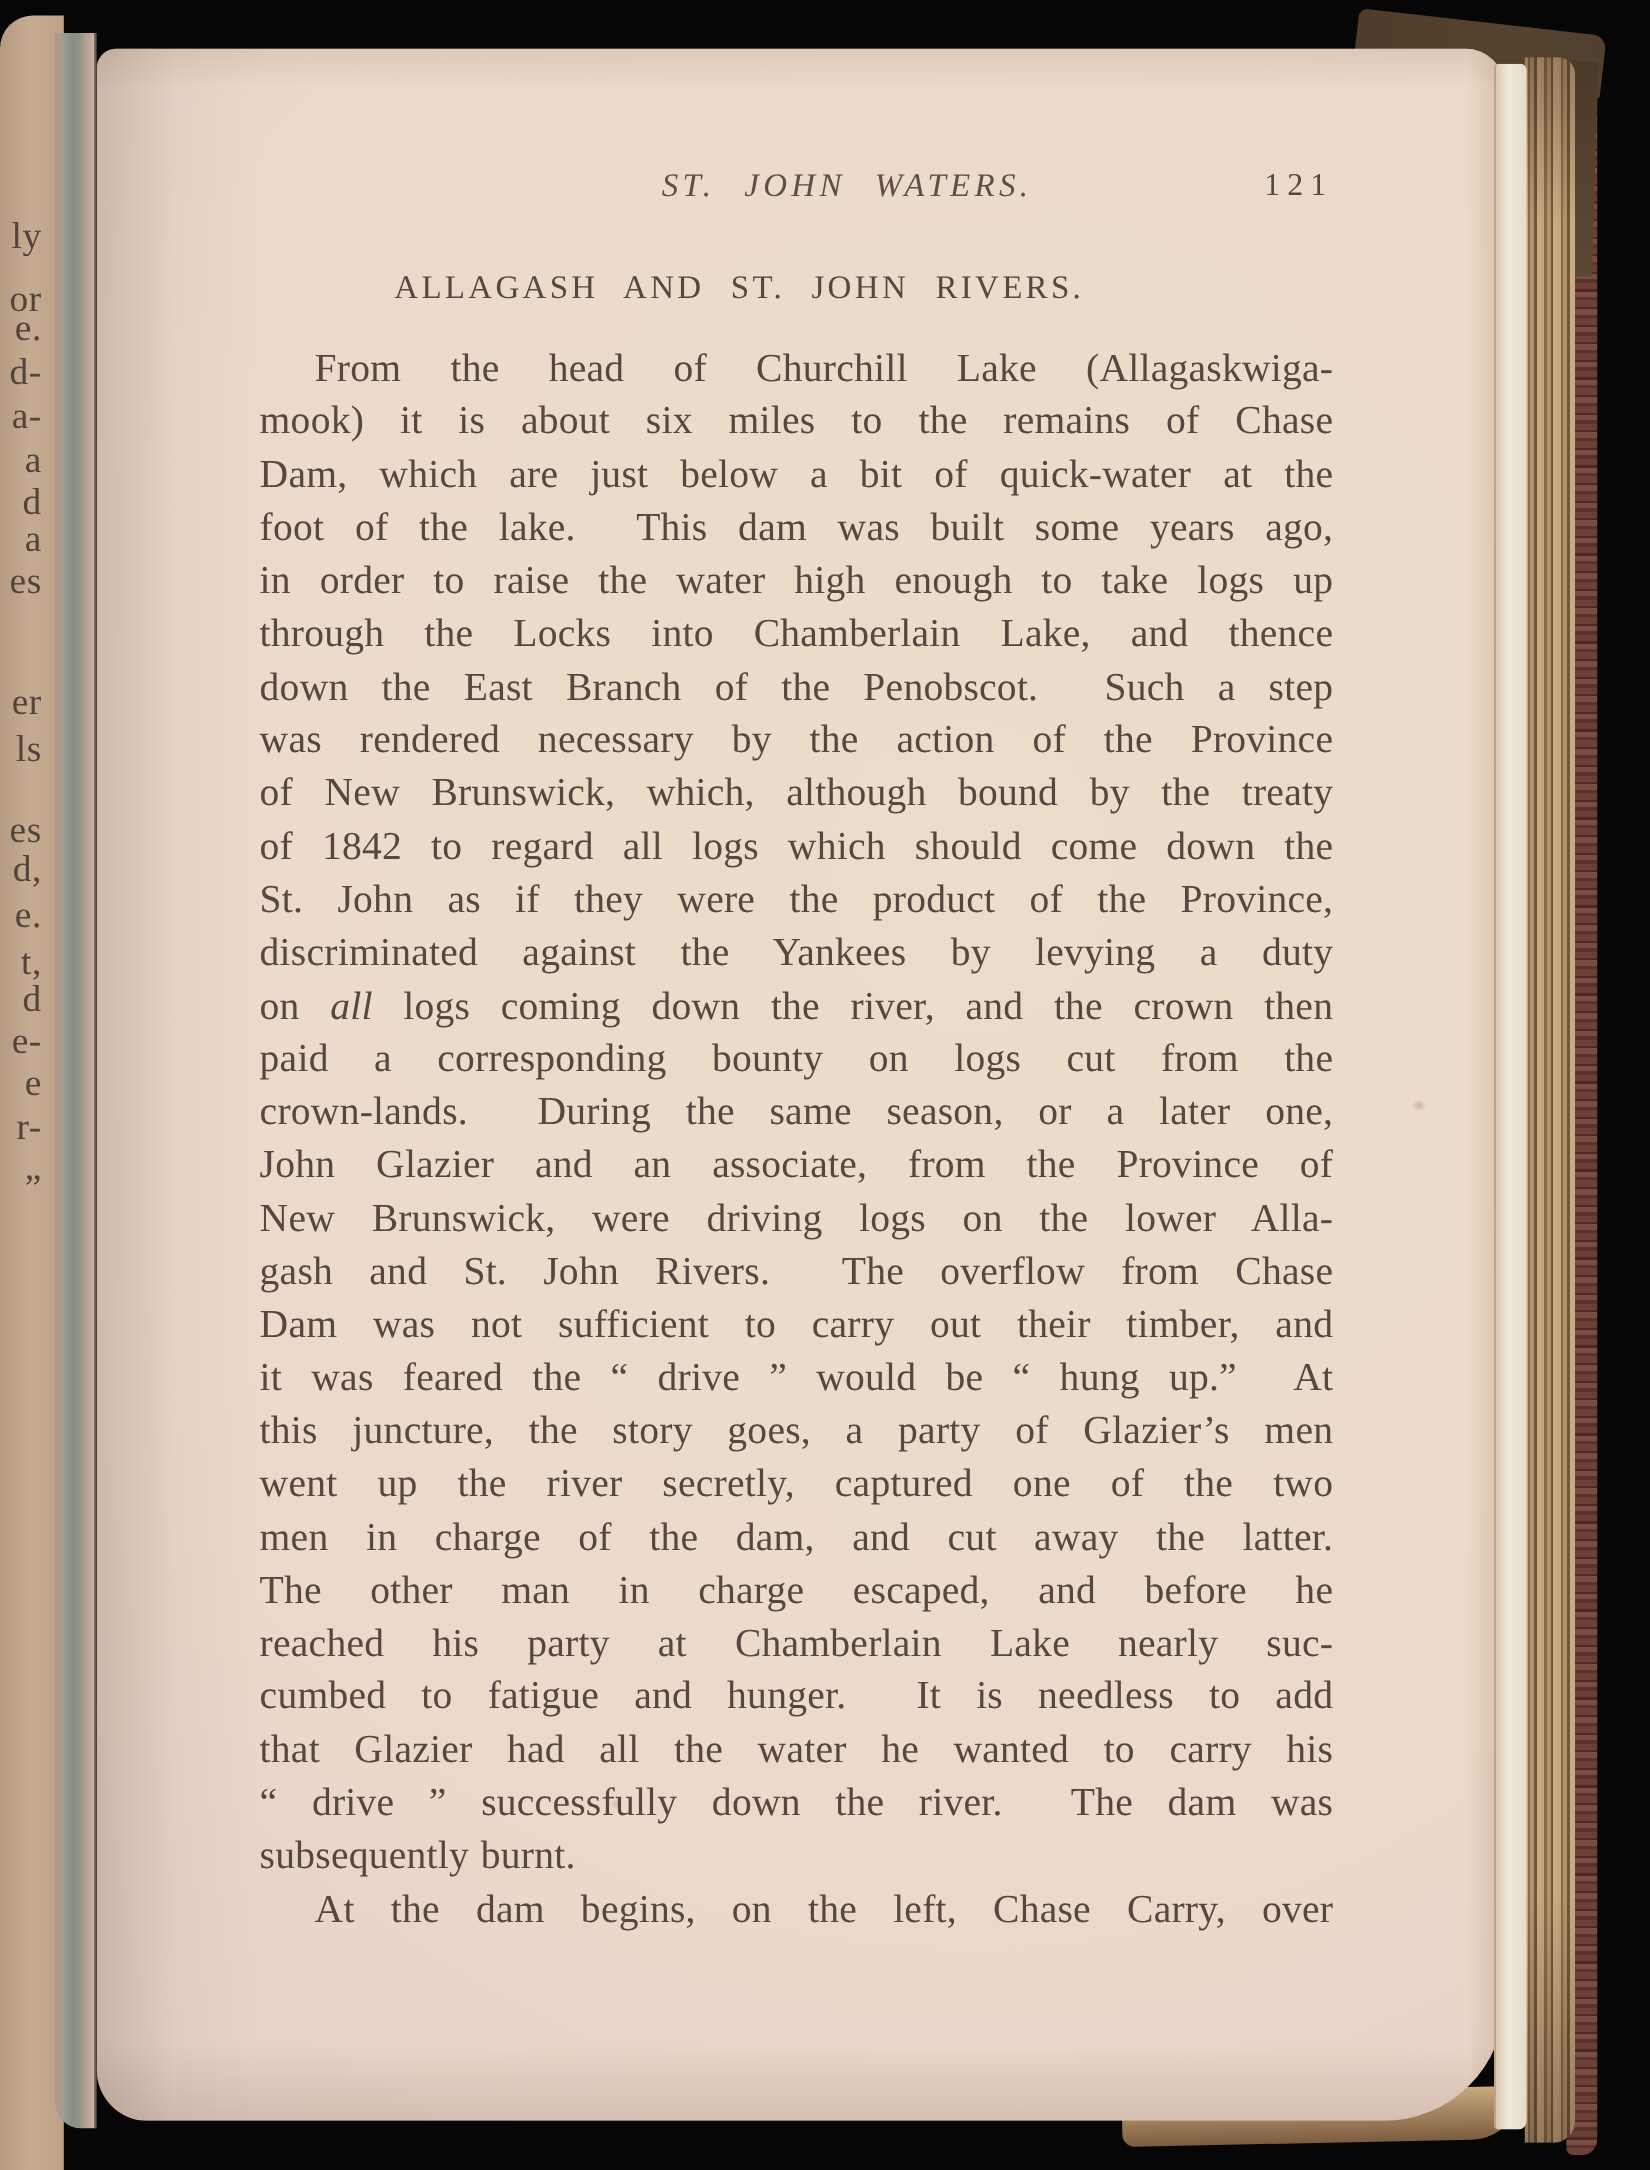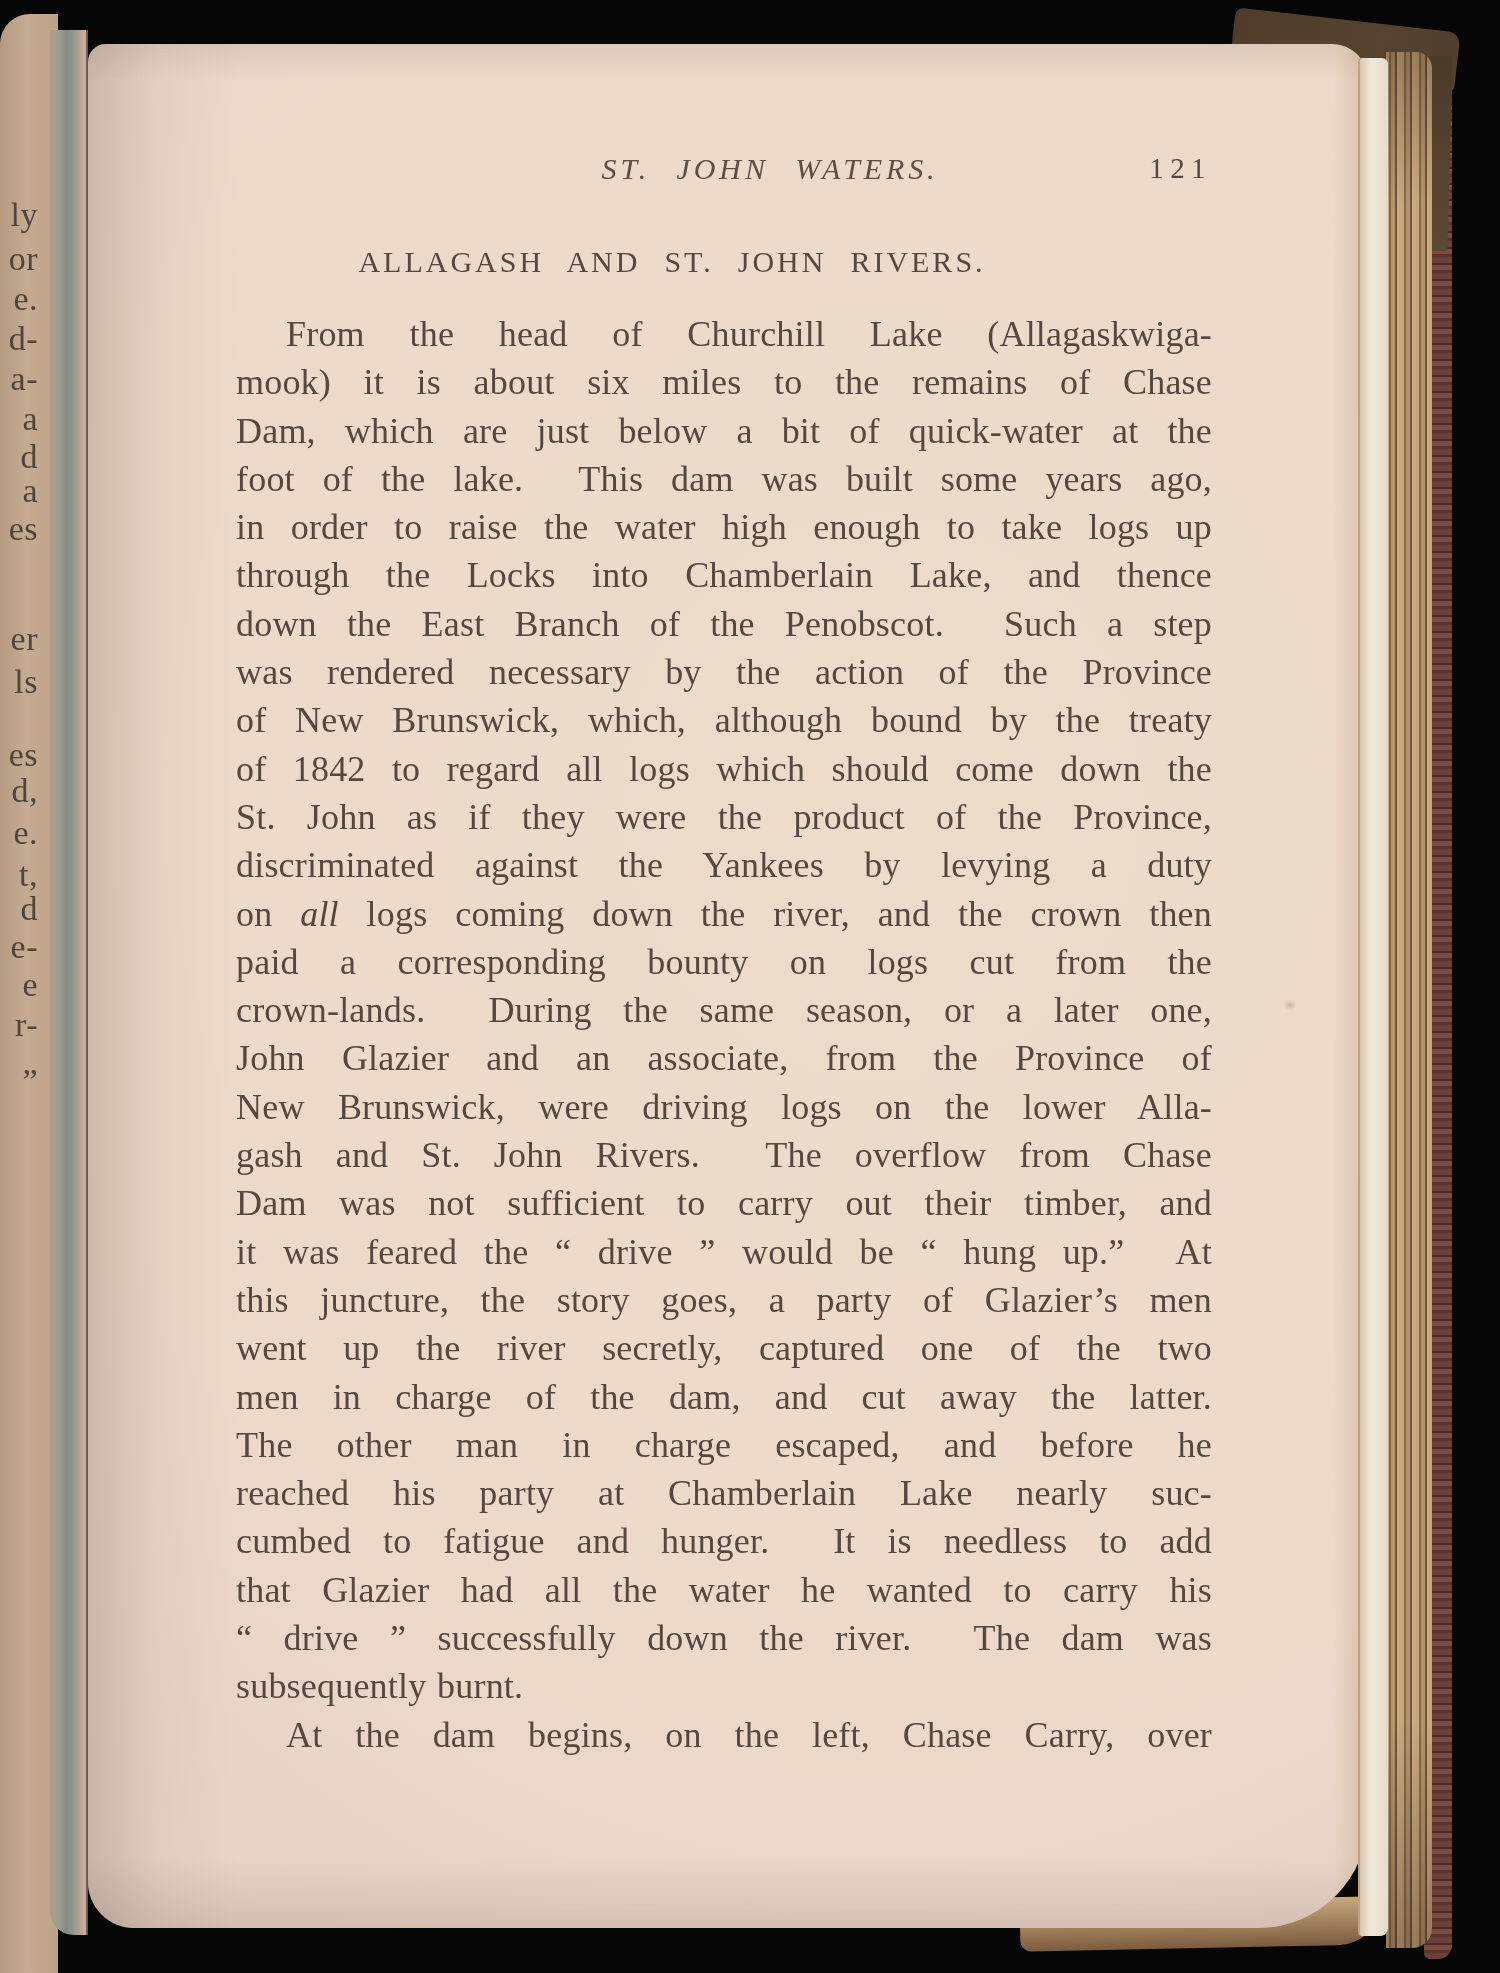--- a/index.html
+++ b/index.html
@@ -116,21 +116,21 @@
 </head>
 <body>
 
 <div class="scene">
 
   <div class="verso">
     <div>
 
         <span class="frag" style="top:182px">ly</span>
 
-        <span class="frag" style="top:226px">or</span>
+        <span class="frag" style="top:240px">or</span>
 
         <span class="frag" style="top:266px">e.</span>
 
         <span class="frag" style="top:306px">d-</span>
 
         <span class="frag" style="top:346px">a-</span>
 
         <span class="frag" style="top:386px">a</span>
 
         <span class="frag" style="top:424px">d</span>

